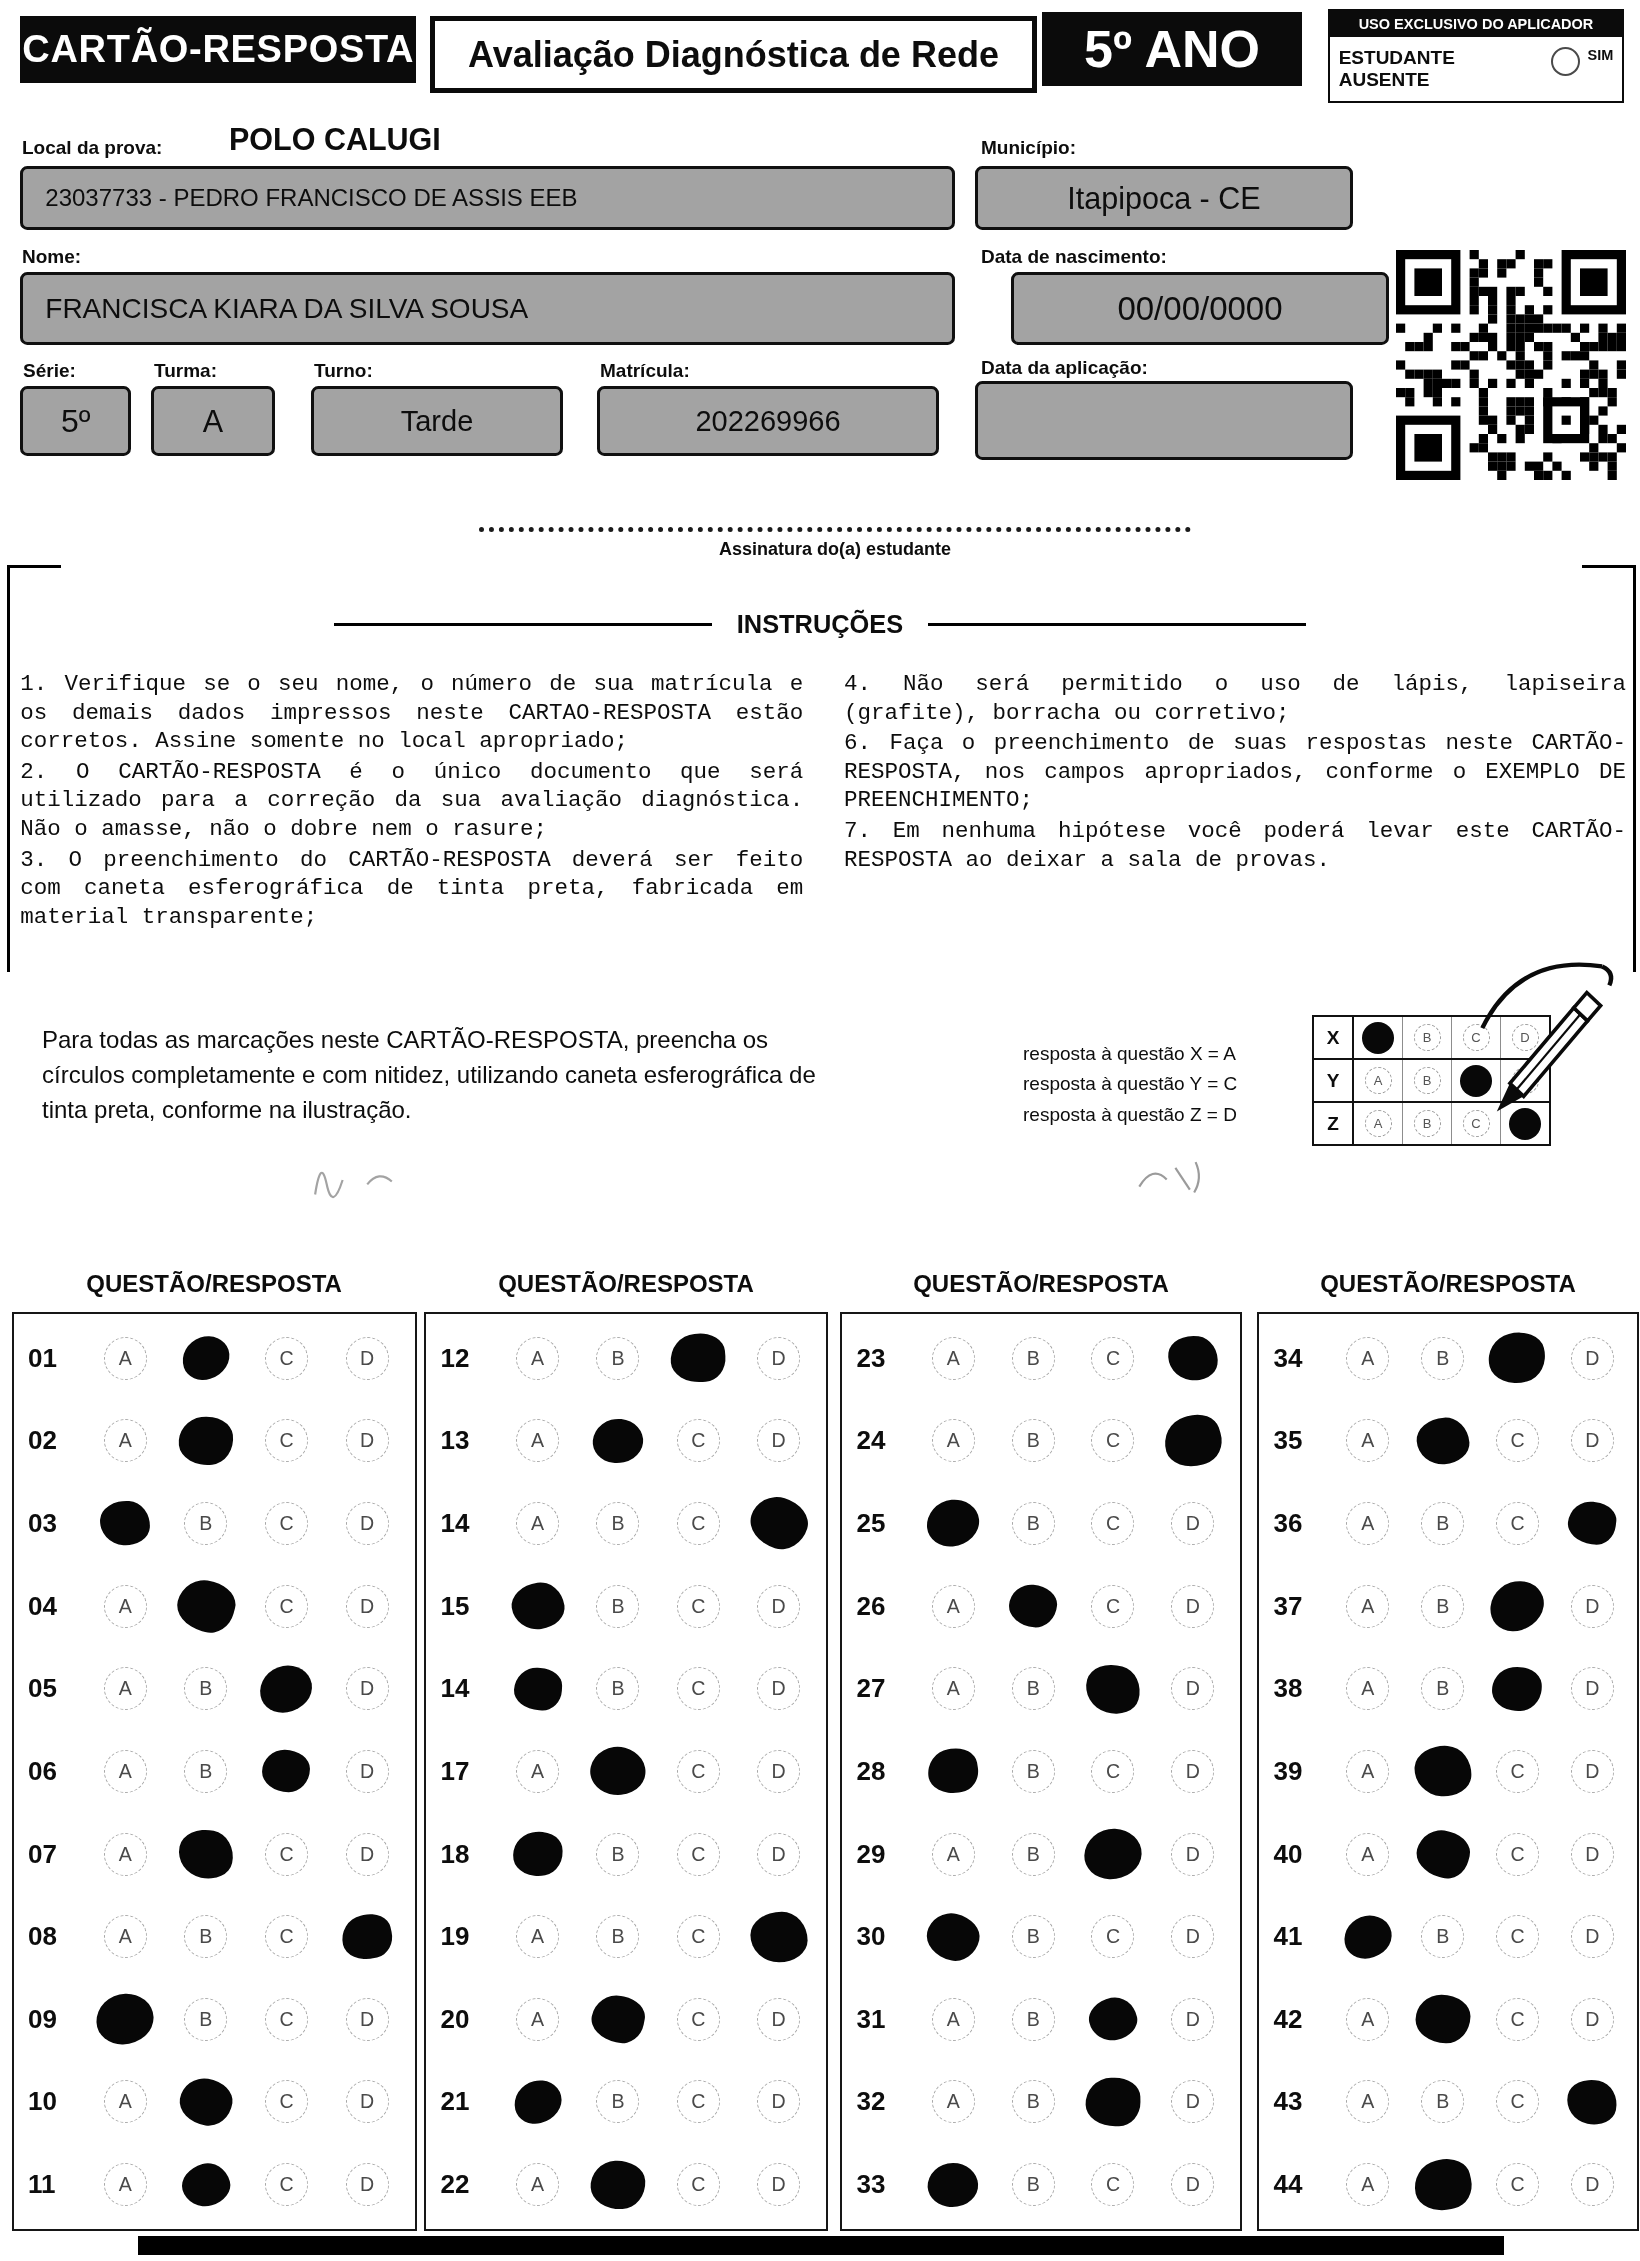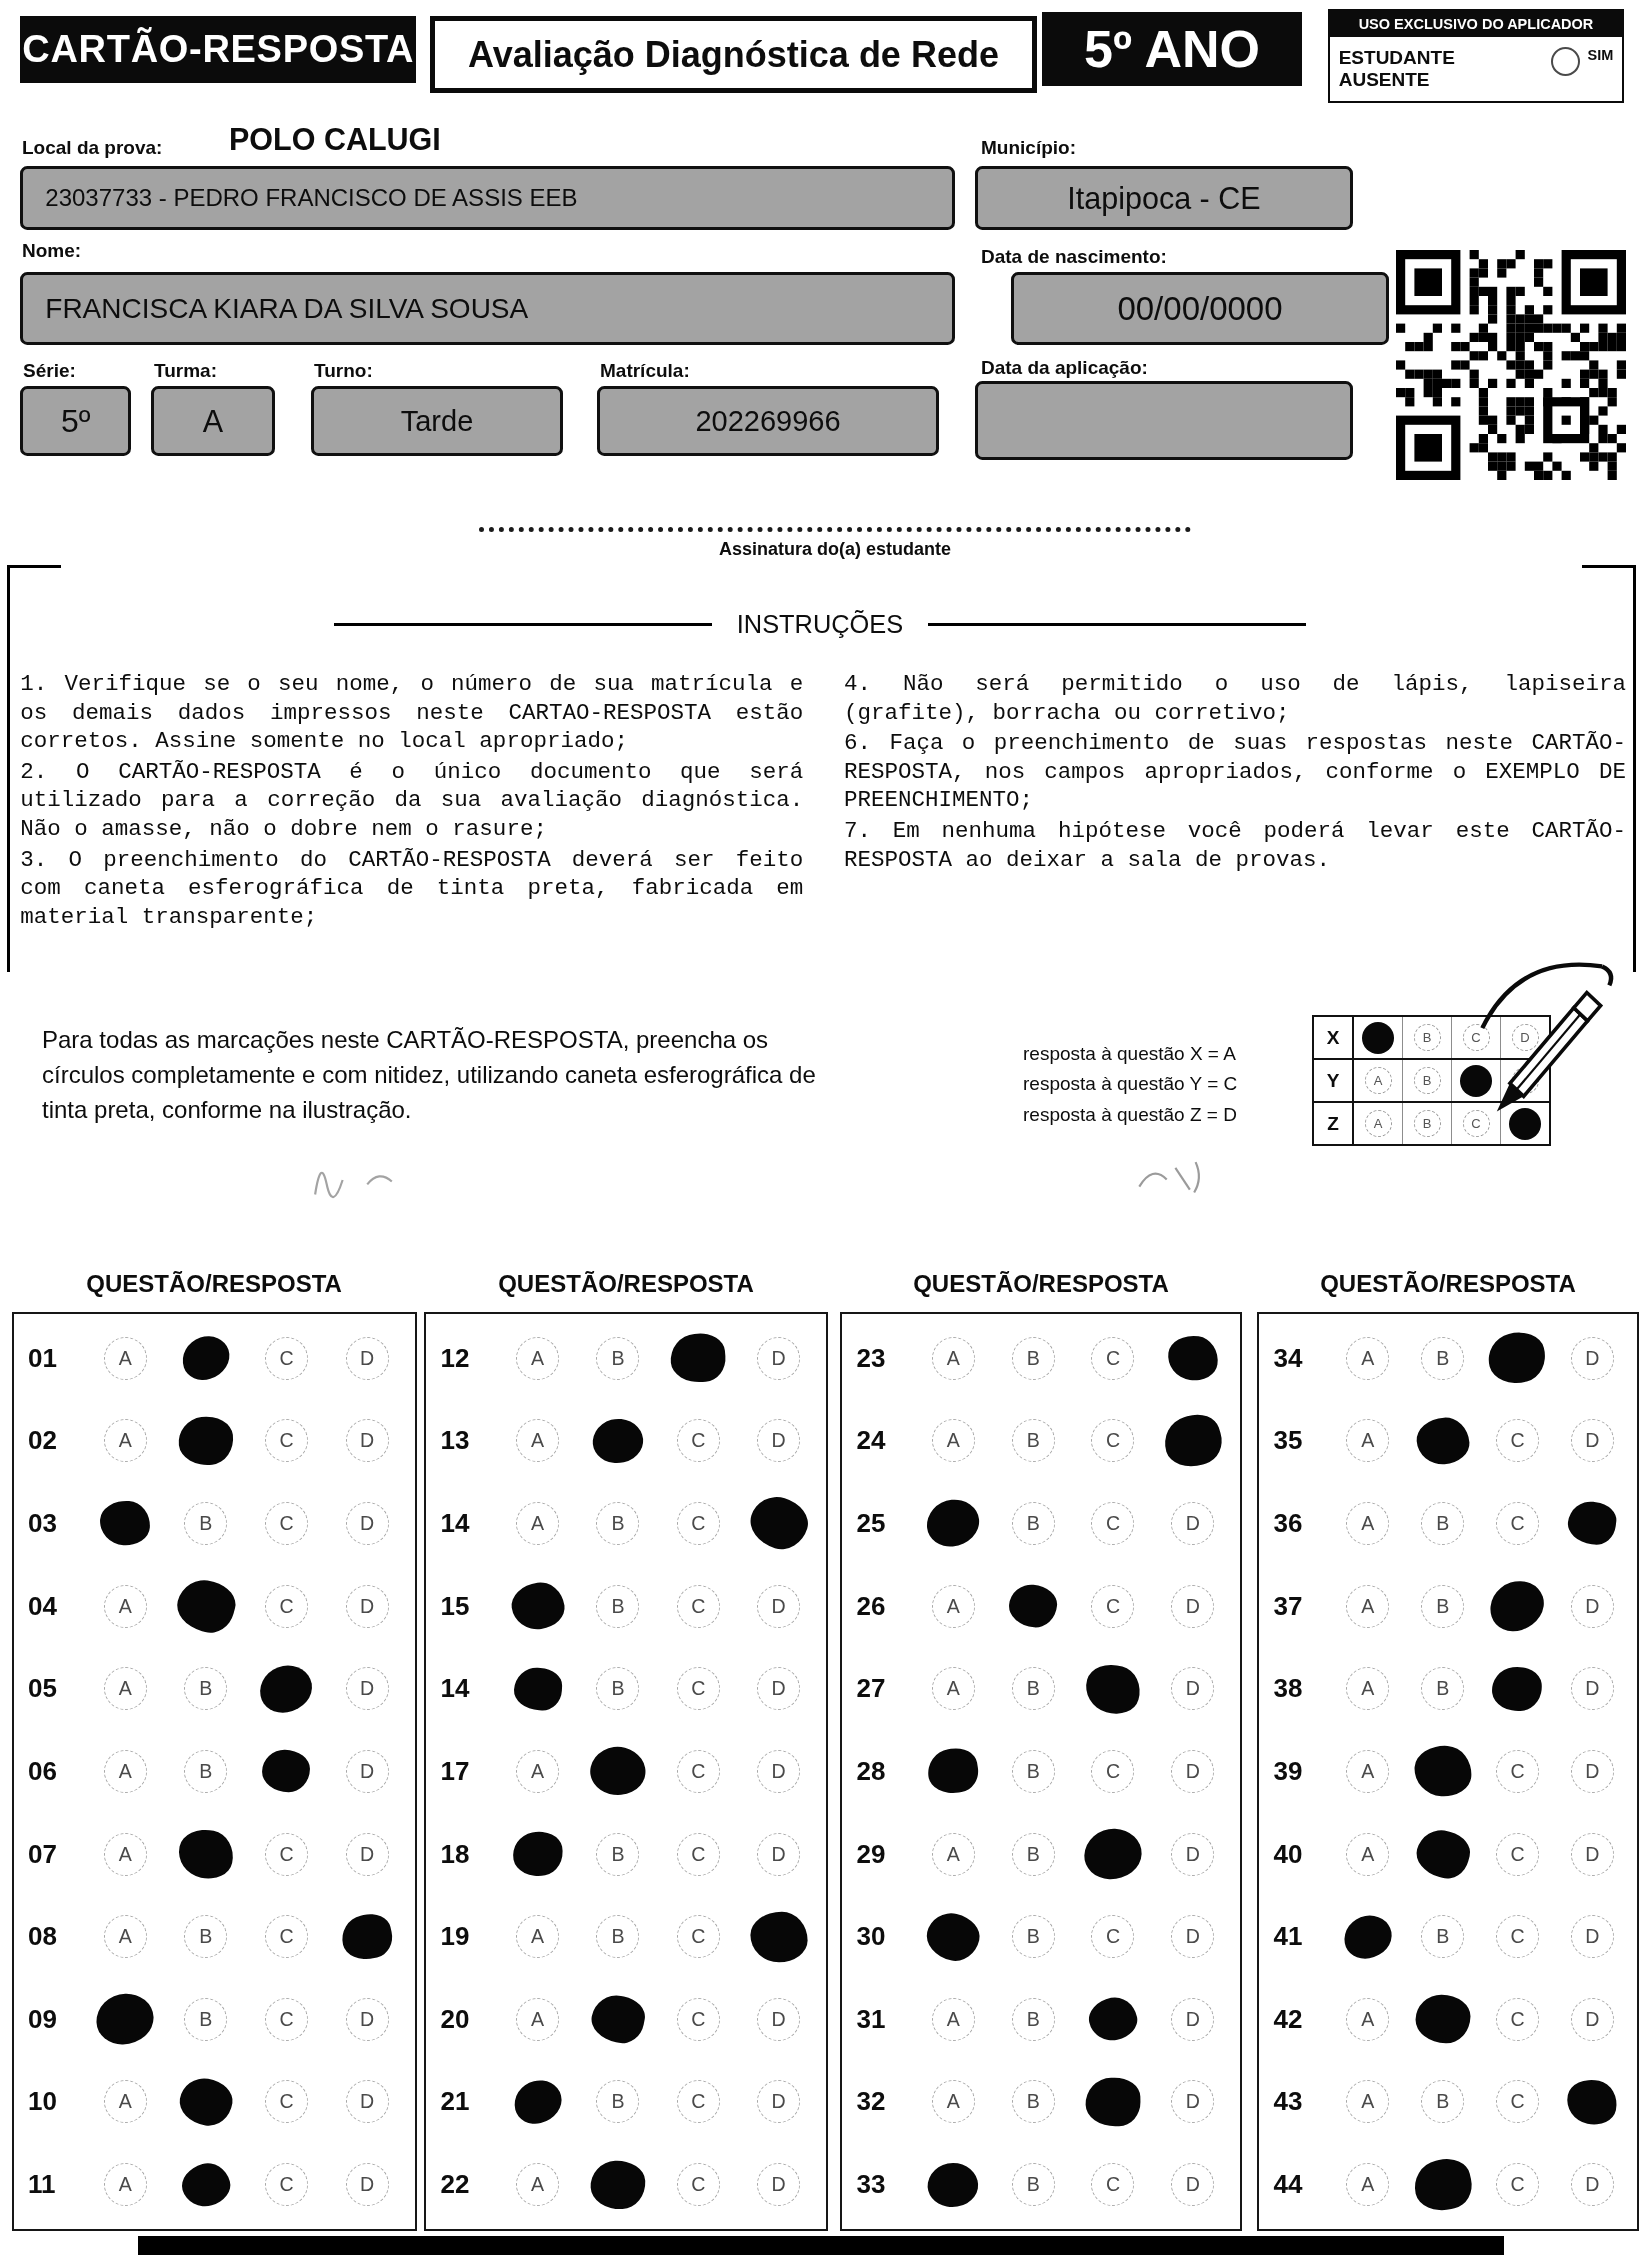--- a/index.html
+++ b/index.html
@@ -22,40 +22,40 @@
   .absent-circle{width:25px;height:25px;border:2.2px solid #4a4a4a;border-radius:50%;flex:none;}
   .absent-sim{font-size:14.5px;}
   
   .lbl{position:absolute;font-size:19px;font-weight:bold;}
   .fbox{position:absolute;border:3.6px solid #101010;border-radius:7.3px;background:#a3a3a3;
     display:flex;align-items:center;font-weight:normal;}
   #v-local{left:229px;top:122px;font-size:30.5px;font-weight:bold;}
   #l-local{left:22px;top:137px;}      #l-municipio{left:981px;top:137px;}
   #f-school{left:20.3px;top:166px;width:907px;height:58px;font-size:24px;padding-left:22px;}
   #f-municipio{left:975px;top:166px;width:372px;height:58px;font-size:30.5px;justify-content:center;}
-  #l-nome{left:22px;top:240px;}       #l-nasc{left:981px;top:246px;}
+  #l-nome{left:22px;top:246px;}       #l-nasc{left:981px;top:246px;}
   #f-nome{left:20.3px;top:272px;width:907px;height:67px;font-size:28px;padding-left:22px;}
   #f-nasc{left:975px;top:272px;width:372px;height:67px;font-size:33px;justify-content:center;margin-left:36px;}
   #l-serie{left:23px;top:360px;}      #l-turma{left:154px;top:360px;}
   #l-turno{left:314px;top:360px;}     #l-matric{left:600px;top:360px;}
   #l-aplic{left:981px;top:357px;}
   #f-serie{left:20.3px;top:386px;width:105px;height:64px;font-size:32px;justify-content:center;}
   #f-turma{left:151px;top:386px;width:118px;height:64px;font-size:30.5px;justify-content:center;}
   #f-turno{left:311px;top:386px;width:246px;height:64px;font-size:29px;justify-content:center;}
   #f-matric{left:597px;top:386px;width:336px;height:64px;font-size:29px;justify-content:center;}
   #f-aplic{left:975px;top:381px;width:372px;height:73px;}
   #qr{left:1396px;top:250px;width:230px;height:230px;}
   
   #sig-line{left:479px;top:527px;width:712px;border-top:5.1px dotted #1a1a1a;}
   #sig-label{left:479px;top:539px;width:712px;text-align:center;font-size:18px;font-weight:bold;}
   
   #bracket-left{left:7.3px;top:565px;width:51px;height:404px;border-left:3.6px solid #000;border-top:3.6px solid #000;}
   #bracket-right{left:1582px;top:565px;width:51px;height:404px;border-right:3.6px solid #000;border-top:3.6px solid #000;}
   #instr-title-row{left:0;top:610px;width:1640px;display:flex;align-items:center;justify-content:center;
-    gap:25px;font-size:25.4px;font-weight:normal;}
+    gap:25px;font-size:25.4px;font-weight:bold;}
   .title-line{width:378px;border-top:3.6px solid #000;}
   #instr-left{left:20.3px;top:670px;width:783px;}
   #instr-right{left:844px;top:670px;width:782px;}
   .instr p{margin:0 0 2.2px;font-size:22.5px;line-height:1.27;text-align:justify;font-family:Liberation Mono, monospace;}
   
   #fill-note{left:42px;top:1023px;width:795px;font-size:24px;line-height:1.45;}
   #ex-legend{left:1023px;top:1039px;width:277px;font-size:19px;line-height:1.6;}
   #ex-grid{left:1312px;top:1015px;border:2.2px solid #111;background:#fff;}
   .ex-row{display:flex;border-bottom:2.2px solid #111;}
   .ex-row:last-child{border-bottom:none;}

